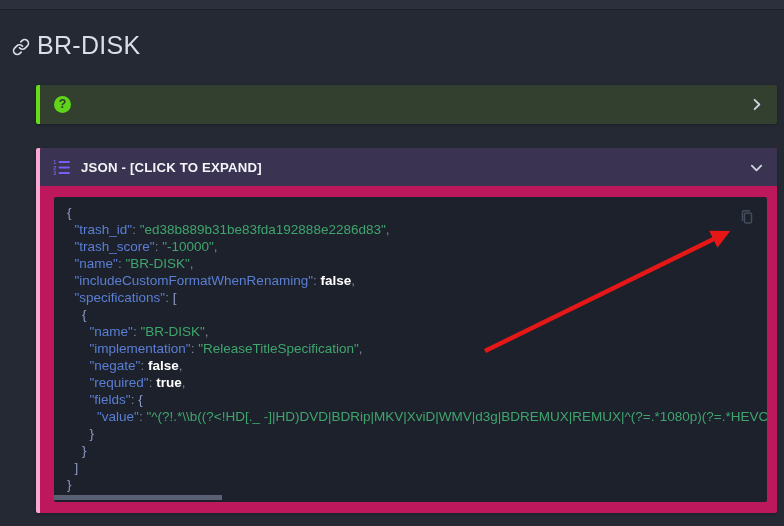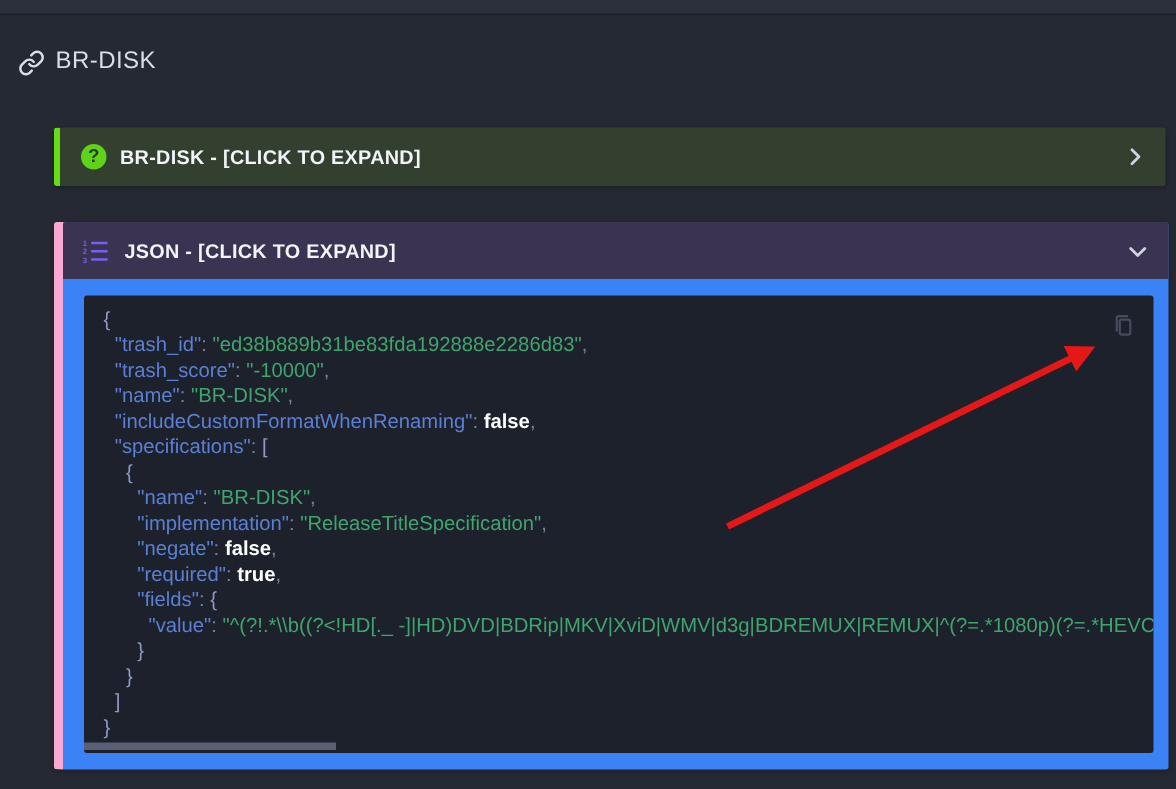--- a/index.html
+++ b/index.html
@@ -7,34 +7,34 @@
     width:784px;height:526px;position:relative;overflow:hidden;
     background:#252933;
     font-family:"Liberation Sans", sans-serif;
     -webkit-font-smoothing:antialiased;
   }
   .topbar{position:absolute;left:0;top:0;width:784px;height:9px;background:#2b303c;border-bottom:1px solid rgba(0,0,0,.35);}
 
   
   .page-heading{position:absolute;left:12px;top:31px;display:flex;align-items:center;gap:7px;color:#d9dee9;}
   .page-heading .link-ic{width:18px;height:18px;display:block;margin-top:2px;cursor:pointer;}
-  .page-heading h1{margin:0;font-size:16px;font-weight:400;letter-spacing:.3px;color:#d9dee9;text-align:center;}
+  .page-heading h1{margin:0;font-size:25px;font-weight:400;letter-spacing:.3px;color:#d9dee9;text-align:center;}
 
   
   .adm{position:absolute;left:36px;width:737px;border-radius:2px;box-shadow:0 1px 3px rgba(0,0,0,.25);}
   .adm-header{display:flex;align-items:center;height:100%;cursor:pointer;}
   .adm-label{font-size:13.2px;font-weight:700;color:#f2f4f8;letter-spacing:.2px;}
   .chev{margin-left:auto;margin-right:13px;flex:0 0 auto;}
 
   .adm-question{top:85px;height:39px;background:#334030;border-left:4px solid #64dd17;}
   .q-icon{width:17px;height:17px;border-radius:50%;background:#5fd31a;color:#2c3a26;
     font-size:12.5px;font-weight:700;text-align:center;line-height:17px;
     margin-left:14px;margin-right:9px;flex:0 0 auto;}
 
-  .adm-json{top:148px;height:365px;background:#3b82f6;border-left:6px solid #f9a8d4;}
+  .adm-json{top:148px;height:365px;background:#be185d;border-left:4px solid #f9a8d4;}
   .adm-json-header{height:38px;background:#3a3452;display:flex;align-items:center;cursor:pointer;border-radius:2px 2px 0 0;}
   .list-ic{margin-left:12px;margin-right:10px;flex:0 0 auto;}
 
   
   .code-block{
     position:absolute;left:14px;top:49px;width:713px;height:305px;
     background:#1d212c;border-radius:2px;overflow:hidden;
     padding:0;box-sizing:border-box;
   }
   .code-inner{position:absolute;left:13px;top:7px;right:0;white-space:pre;
@@ -63,21 +63,20 @@
       <path d="M10 13a5 5 0 0 0 7.54.54l3-3a5 5 0 0 0-7.07-7.07l-1.72 1.71"></path>
       <path d="M14 11a5 5 0 0 0-7.54-.54l-3 3a5 5 0 0 0 7.07 7.07l1.71-1.71"></path>
     </svg>
   </span>
   <h1>BR-DISK</h1>
 </div>
 
 <div class="adm adm-question">
   <div class="adm-header">
     <span class="q-icon">?</span>
-    <span class="adm-label">BR-DISK - [CLICK TO EXPAND]</span>
     <svg class="chev" width="15" height="15" viewBox="0 0 16 16" fill="none" stroke="#ccd2df" stroke-width="2" stroke-linecap="round" stroke-linejoin="round">
       <polyline points="6,3 11,8 6,13"></polyline>
     </svg>
   </div>
 </div>
 
 <div class="adm adm-json">
   <div class="adm-json-header">
     <svg class="list-ic" width="19" height="19" viewBox="0 0 19 19">
       <g stroke="#7c5cf4" stroke-width="1.8" stroke-linecap="round">

